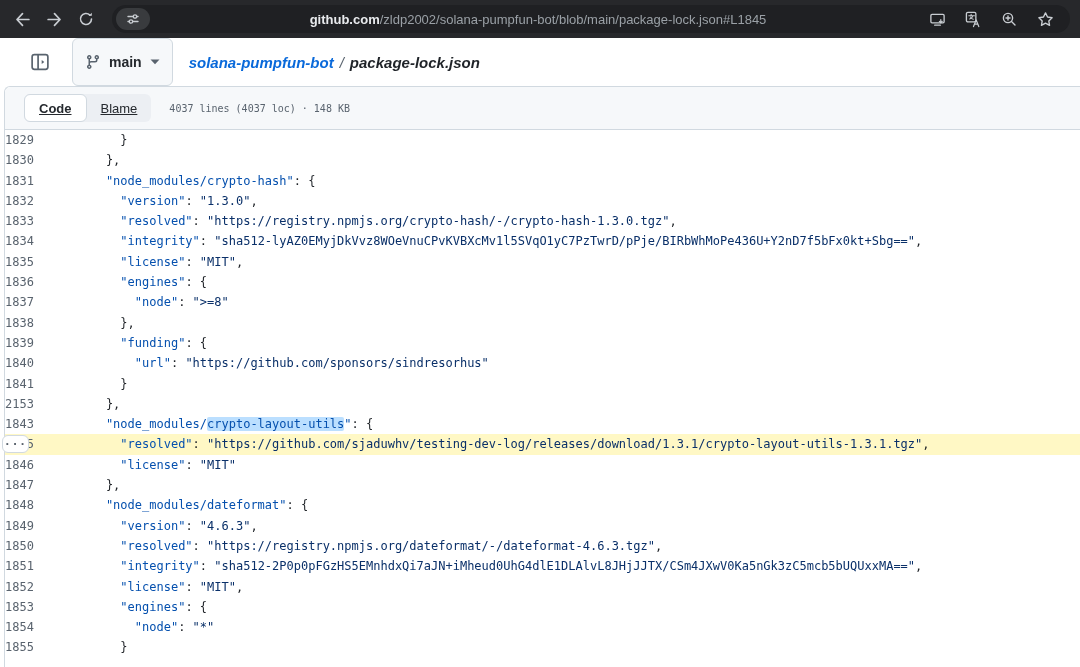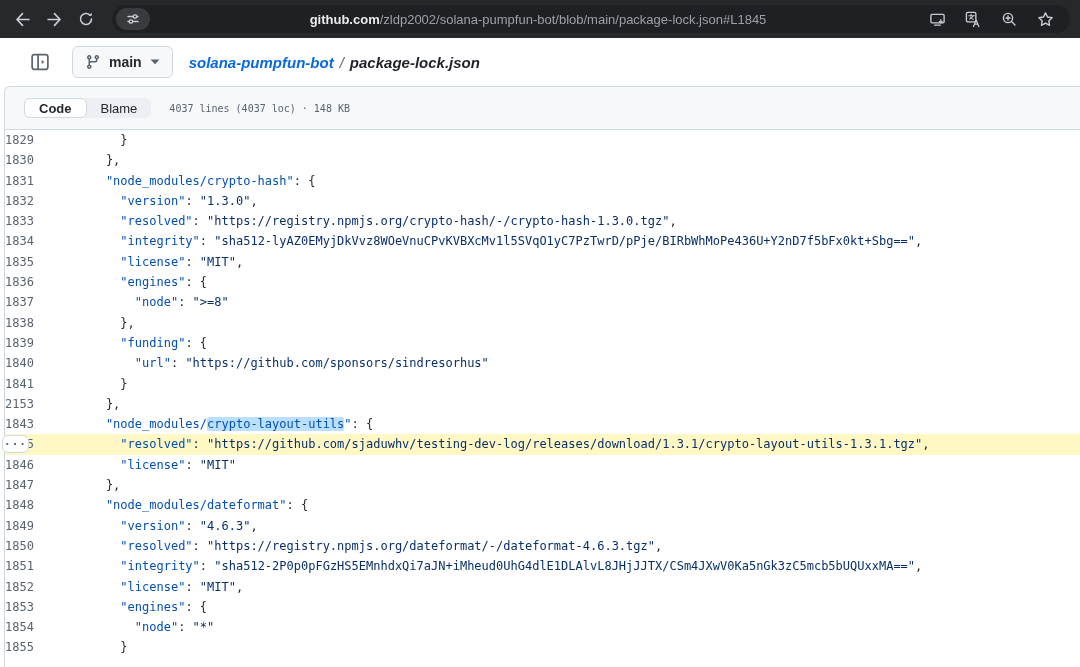--- a/index.html
+++ b/index.html
@@ -20,37 +20,37 @@
   .url .domain { color:#e8eaed; font-weight:600; }
   .url .path { color:#9aa0a6; }
   .omni-icons { display:flex; align-items:center; gap:14px; flex:0 0 auto; padding-right:4px; }
   .omni-icons .nav-btn { width:22px; height:22px; }
 
   
   .gh-header { height:48px; background:#ffffff; display:flex; align-items:center;
     padding:0 16px 0 24px; gap:16px; }
   .panel-toggle { width:32px; height:32px; border-radius:6px; display:flex; align-items:center;
     justify-content:center; cursor:pointer; }
-  .branch-btn { height:32px; display:inline-flex; align-items:center; gap:8px;
+  .branch-btn { height:48px; display:inline-flex; align-items:center; gap:8px;
     background:#f6f8fa; border:1px solid #d1d9e0; border-radius:6px; padding:0 12px;
     cursor:pointer; }
   .branch-btn .branch-label { font-size:14px; font-weight:600; color:#25292e; }
   .breadcrumb { display:flex; gap:6px; font-size:15px; white-space:nowrap;font-style:italic; }
   .breadcrumb .repo-link { color:#0969da; font-weight:600; text-decoration:none; cursor:pointer; }
   .breadcrumb .sep { color:#59636e; }
   .breadcrumb .file-name { color:#1f2328; font-weight:700; }
 
   
   .code-container { position:relative; margin-left:4px; border-left:1px solid #d1d9e0;
     border-top:1px solid #d1d9e0; border-top-left-radius:6px; height:581px; background:#fff; }
   .blob-toolbar { height:43px; background:#f6f8fa; border-bottom:1px solid #d1d9e0;
     border-top-left-radius:6px; display:flex; align-items:center; padding:0 16px 0 19px; gap:18px; }
   .segmented { display:flex; align-items:center; background:#eceff3; border-radius:6px; }
-  .seg-btn { height:20px; display:flex; align-items:center; padding:0 14px; font-size:13px;
-    color:#25292e; cursor:pointer; border-radius:6px; }
+  .seg-btn { height:28px; display:flex; align-items:center; padding:0 14px; font-size:13px;
+    color:#25292e; cursor:pointer; border-radius:6px;text-decoration:underline; }
   .seg-btn.active { background:#ffffff; border:1px solid #d1d9e0; font-weight:700; }
   .blob-meta { font-family:"DejaVu Sans Mono", monospace; font-size:10px; color:#59636e;
     white-space:pre; }
 
   .code-scroll { position:relative; }
   .code-row { display:flex; height:20.3px; line-height:20.3px; position:relative;
     font-family:"DejaVu Sans Mono", monospace; font-size:12px; }
   .code-row.hl { background:#fff8c5; }
   .ln { width:72px; flex:0 0 auto; text-align:left; padding-right:14px; color:#59636e;
     cursor:pointer; user-select:none; }

